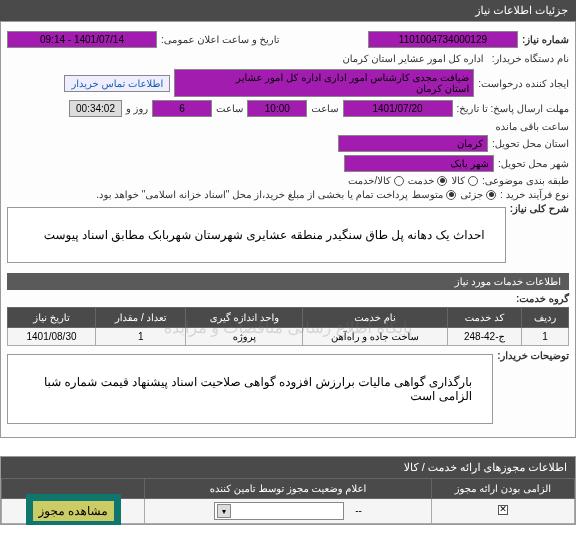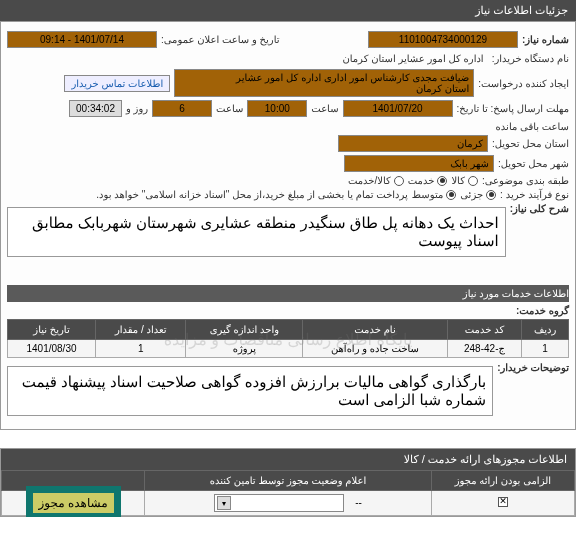--- a/index.html
+++ b/index.html
@@ -29,21 +29,21 @@
   flex-wrap: wrap;
 }
 .label {
   font-size: 10px;
   color: #333;
   white-space: nowrap;
 }
 .bold { font-weight: bold; }
 .input-box {
   border: 1px solid #888;
-  background: #a16207;
+  background: #a21caf;
   padding: 2px 4px;
   font-size: 10px;
   min-height: 16px;
   text-align: center;
   display: inline-block;
 }
 .input-wide { width: 150px; }
 .input-med { width: 110px; }
 .input-sm { width: 60px; }
 .input-long { width: 300px; padding-left: 37px; }
@@ -95,31 +95,31 @@
   position: relative;
 }
 .checkbox.checked::after {
   content: "✕";
   position: absolute;
   font-size: 9px;
   top: -2px; right: 0;
 }
 .desc-box {
   border: 1px solid #999;
-  padding: 6px;
+  padding: 20px;
   margin: 4px 0;
-  font-size: 15px;
+  font-size: 12px;
   background: #fff;
 }
 .sub-header {
   background: #5a5a5a;
   color: #fff;
-  padding: 3px 0;
-  font-size: 10px;
-  margin-top: 24px;
+  padding: 3px 8px;
+  font-size: 10px;
+  margin-top: 6px;
 }
 table {
   width: 100%;
   border-collapse: collapse;
   font-size: 10px;
 }
 th {
   background: #4a4a4a;
   color: #fff;
   padding: 4px;

